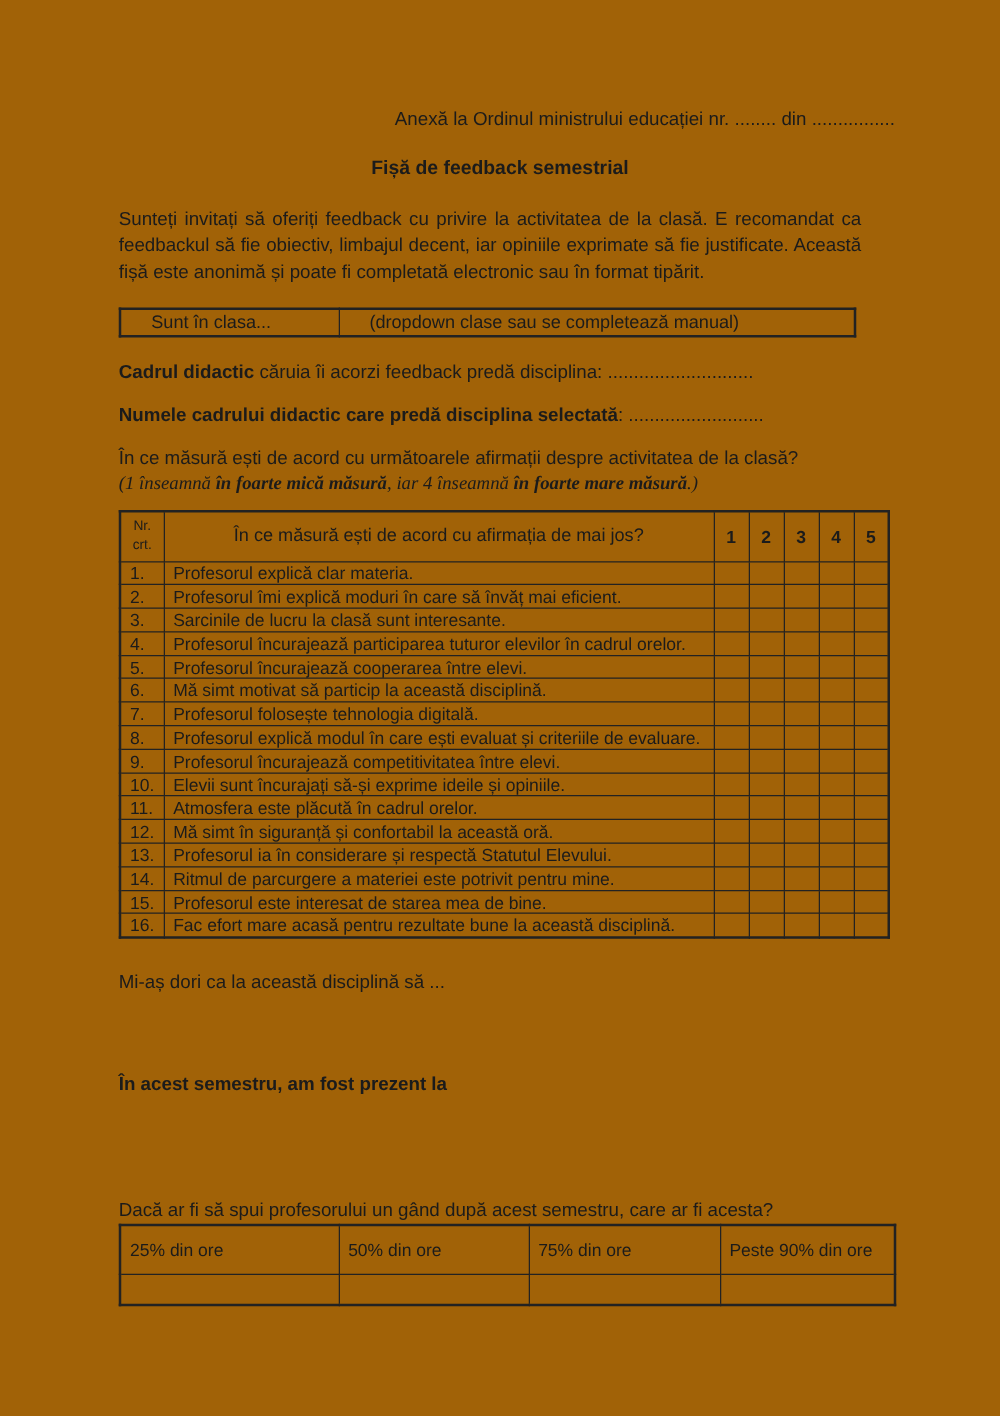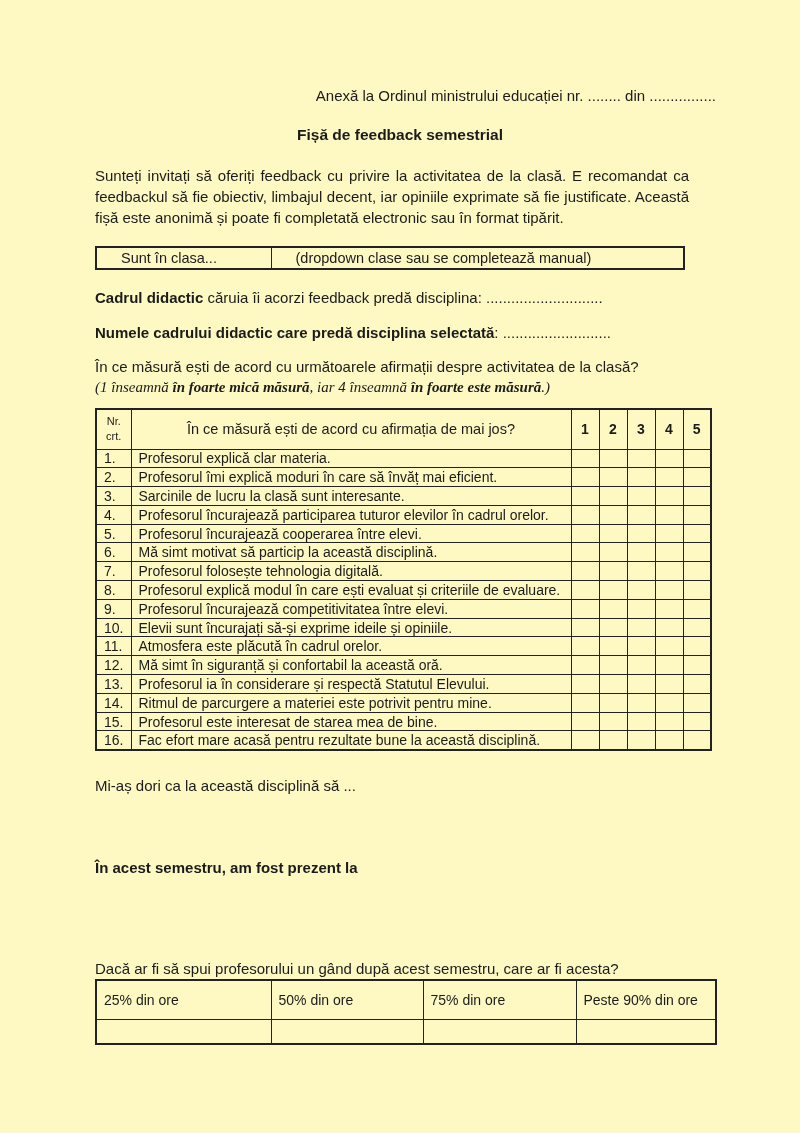--- a/index.html
+++ b/index.html
@@ -1,19 +1,19 @@
 <!DOCTYPE html>
 <html><head>
 <meta charset="utf-8">
 <style>
   * { margin:0; padding:0; box-sizing:border-box; }
   html,body { background:#e8e8e8; }
   .page {
     width:800px; height:1133px;
-    background:#fef9c3;
+    background:#a16207;
     margin:0 auto;
     font-family:"Liberation Sans", sans-serif;
     color:#1b1b1b;
     padding:86px 84px 0 95px;
     overflow:hidden;
     position:relative;
   }
   .annex {
     font-size:15px; line-height:19px;
     text-align:right;
@@ -90,21 +90,21 @@
     </tr>
   </tbody>
     </table>
 
   <p class="line line-teacher"><b>Cadrul didactic</b><span> căruia îi acorzi feedback predă disciplina: ............................</span></p>
 
   <p class="line line-teacher-name"><b>Numele cadrului didactic care predă disciplina selectată</b><span>: ..........................</span></p>
 
   <p class="line scale-q">În ce măsură ești de acord cu următoarele afirmații despre activitatea de la clasă?</p>
 
-  <p class="scale-note"><span>(1 înseamnă </span><b>în foarte mică măsură</b><span>, iar 4 înseamnă </span><b>în foarte este măsură</b><span>.)</span></p>
+  <p class="scale-note"><span>(1 înseamnă </span><b>în foarte mică măsură</b><span>, iar 4 înseamnă </span><b>în foarte mare măsură</b><span>.)</span></p>
 
   <table class="rating-table">
     <colgroup>
       <col style="width:35px">
         <col style="width:440px">
       <col style="width:28px">
         <col style="width:28px">
         <col style="width:28px">
         <col style="width:28px">
         <col style="width:28px">

